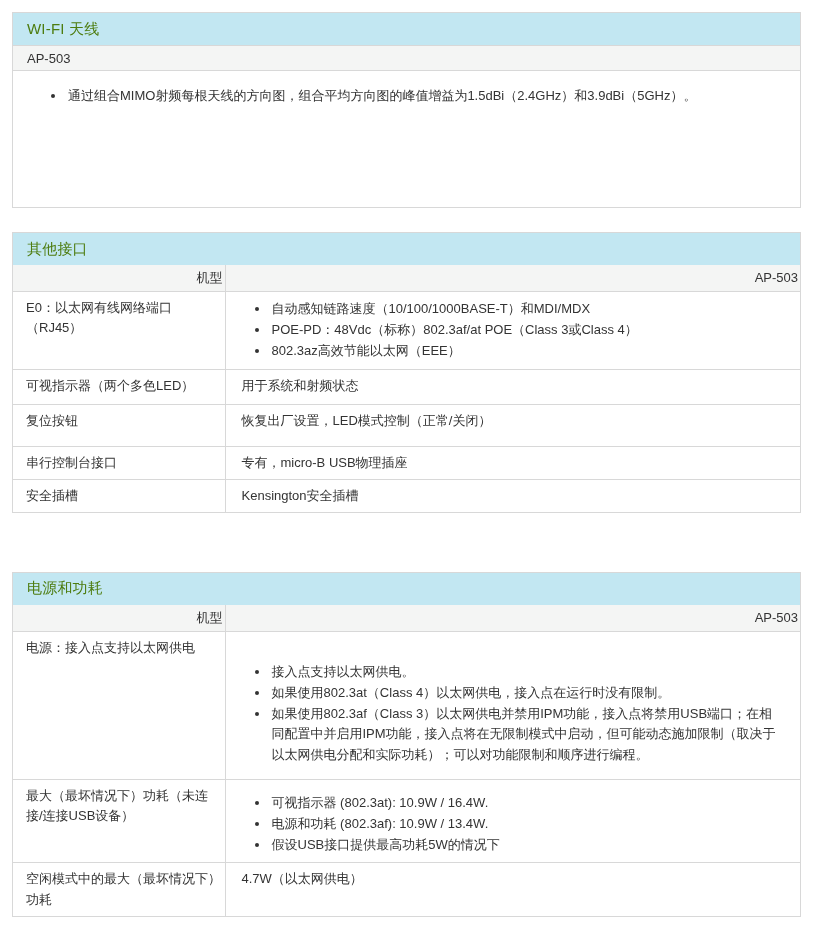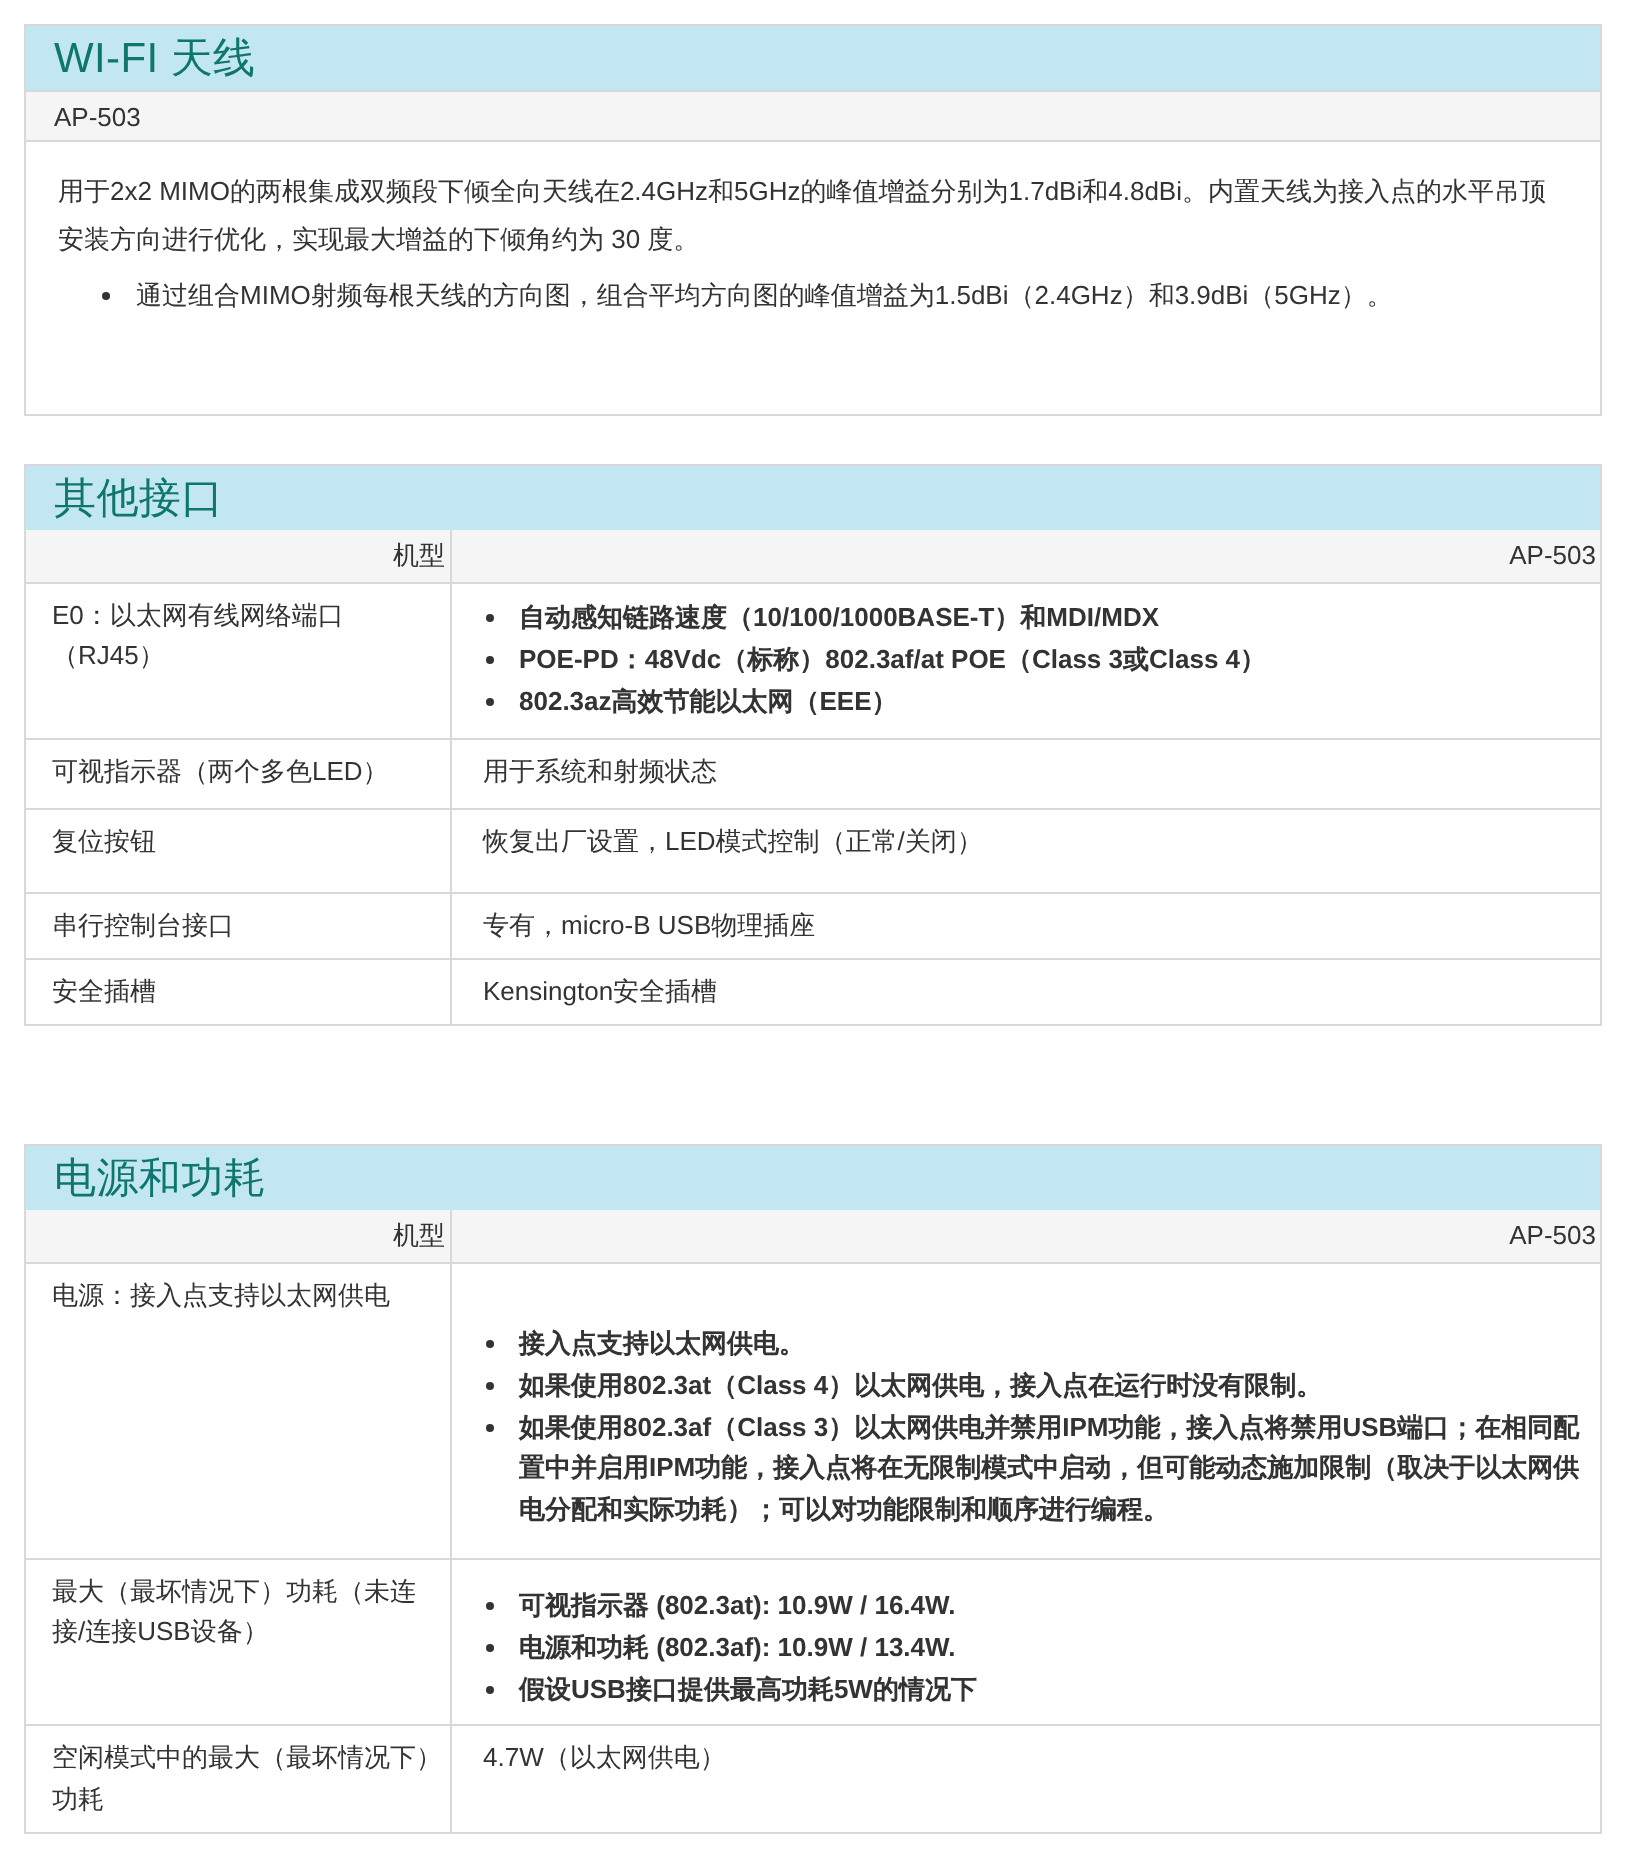--- a/index.html
+++ b/index.html
@@ -25,21 +25,21 @@
   }
   .spec-section.gap-sm{margin-bottom:24px;}
   .spec-section.gap-lg{margin-bottom:59px;}
   .section-header{
     background:var(--header-bg);
     height:32px;
     display:flex;align-items:center;
     padding:0 14px;
   }
   .section-header h2{
-    margin:0;font-size:21px;font-weight:500;color:#0f766e;
+    margin:0;font-size:15px;font-weight:500;color:#4d7c0f;
     letter-spacing:.2px;
   }
   
   .model-bar{
     background:var(--model-row-bg);
     border-top:1px solid var(--border);
     border-bottom:1px solid var(--border);
     height:26px;
     display:flex;align-items:center;
     padding:0 14px;
@@ -76,21 +76,21 @@
   table.spec-table tbody tr:last-child > *{border-bottom:none;}
   thead.model-row th{
     background:var(--model-row-bg);
     height:23px;
     padding:3px 2px 3px 13px;
     border-top:none;
     text-align:right;
   }
   thead.model-row th.value-col{padding-left:16px;}
   td ul{margin:0;padding-left:16px;}
-  td li{padding-left:2px;margin:1px 0;font-weight:bold;}
+  td li{padding-left:2px;margin:1px 12px;}
   
   #rows-interfaces tr:nth-child(1) td{height:62px;}
   #rows-interfaces tr:nth-child(2) td{height:35px;}
   #rows-interfaces tr:nth-child(3) td{height:42px;}
   #rows-interfaces tr:nth-child(4) td{height:23px;}
   #rows-interfaces tr:nth-child(5) td{height:23px;}
   #rows-interfaces tr:nth-child(6) td{height:22px;}
   #rows-power tr:nth-child(1) td{height:148px;}
   #rows-power tr:nth-child(2) td{height:78px;}
   #rows-power tr:nth-child(3) td{height:38px;}
@@ -105,21 +105,20 @@
 <div class="page">
 
   <section class="spec-section gap-sm">
     <div class="section-header">
       <h2>WI-FI 天线</h2>
     </div>
     <div class="model-bar">
       <span>AP-503</span>
     </div>
     <div class="wifi-body">
-      <p>用于2x2 MIMO的两根集成双频段下倾全向天线在2.4GHz和5GHz的峰值增益分别为1.7dBi和4.8dBi。内置天线为接入点的水平吊顶安装方向进行优化，实现最大增益的下倾角约为 30 度。</p>
       <ul>
         <li>通过组合MIMO射频每根天线的方向图，组合平均方向图的峰值增益为1.5dBi（2.4GHz）和3.9dBi（5GHz）。</li>
       </ul>
     </div>
   </section>
 
   <section class="spec-section gap-lg">
     <div class="section-header">
       <h2>其他接口</h2>
     </div>

